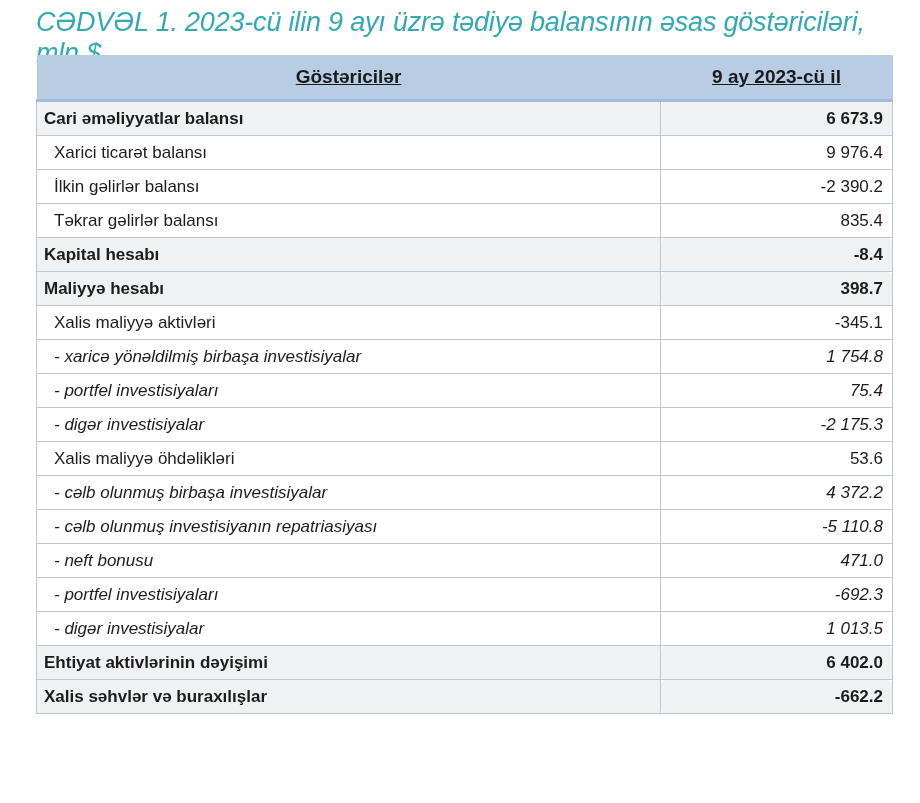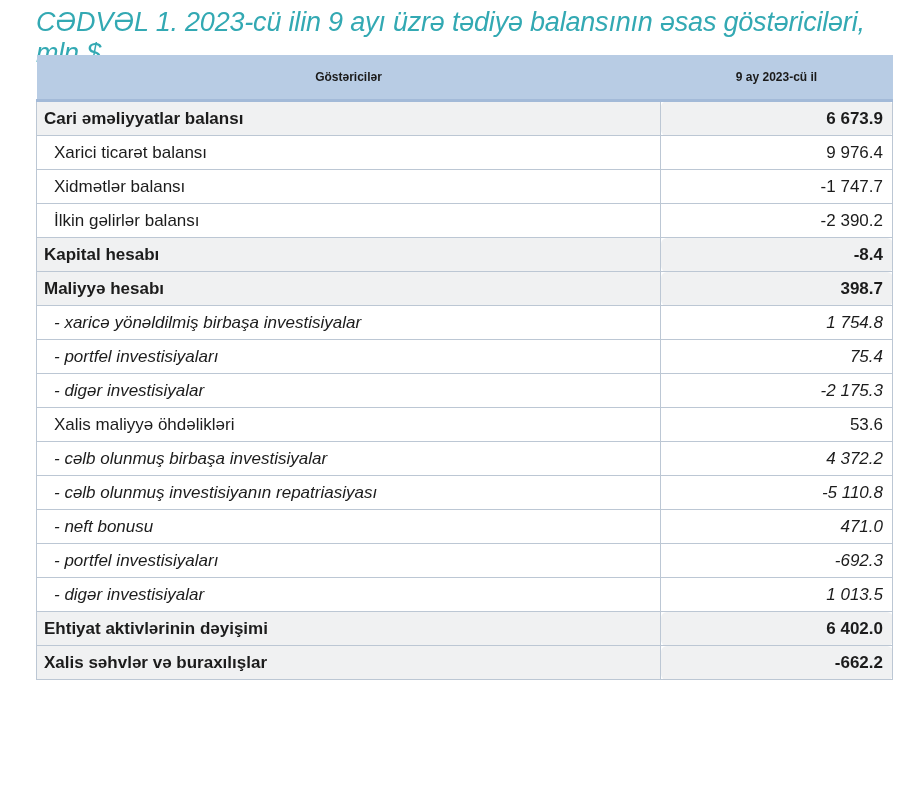--- a/index.html
+++ b/index.html
@@ -35,25 +35,26 @@
     table-layout: fixed;
     color: #1c1c1c;
   }
   col.c-label { width: 624px; }
   col.c-value { width: 232px; }
 
   thead th {
     height: 44px;
     background: #B8CCE4;
     border-bottom: 3px solid #A3BAD8;
-    font-size: 12px;
+    font-size: 19px;
     font-weight: bold;
     text-align: center;
     color: #1a1a1a;
     padding: 0;
+    text-decoration: underline;
   }
   tbody td {
     height: 33px;
     border: 1px solid #BCC7D4;
     font-size: 17px;
     padding: 0;
     vertical-align: middle;
   }
   tbody td.lbl { padding-left: 17px; padding-right: 6px; }
   tbody td.val { text-align: right; padding-right: 9px; white-space: nowrap; border-radius: 6px; }
@@ -87,34 +88,38 @@
     <tbody>
       <tr class="row-section">
         <td class="lbl">Cari əməliyyatlar balansı</td>
         <td class="val">6 673.9</td>
       </tr>
       <tr class="row-sub">
         <td class="lbl">Xarici ticarət balansı</td>
         <td class="val">9 976.4</td>
       </tr>
       <tr class="row-sub">
-        <td class="lbl">Xidmətlər balansı</td>
-        <td class="val">-1 747.7</td>
+        <td class="lbl">İlkin gəlirlər balansı</td>
+        <td class="val">-2 390.2</td>
       </tr>
       <tr class="row-sub">
-        <td class="lbl">İlkin gəlirlər balansı</td>
-        <td class="val">-2 390.2</td>
+        <td class="lbl">Təkrar gəlirlər balansı</td>
+        <td class="val">835.4</td>
       </tr>
       <tr class="row-section">
         <td class="lbl">Kapital hesabı</td>
         <td class="val">-8.4</td>
       </tr>
       <tr class="row-section">
         <td class="lbl">Maliyyə hesabı</td>
         <td class="val">398.7</td>
+      </tr>
+      <tr class="row-sub">
+        <td class="lbl">Xalis maliyyə aktivləri</td>
+        <td class="val">-345.1</td>
       </tr>
       <tr class="row-detail">
         <td class="lbl">- xaricə yönəldilmiş birbaşa investisiyalar</td>
         <td class="val">1 754.8</td>
       </tr>
       <tr class="row-detail">
         <td class="lbl">- portfel investisiyaları</td>
         <td class="val">75.4</td>
       </tr>
       <tr class="row-detail">

